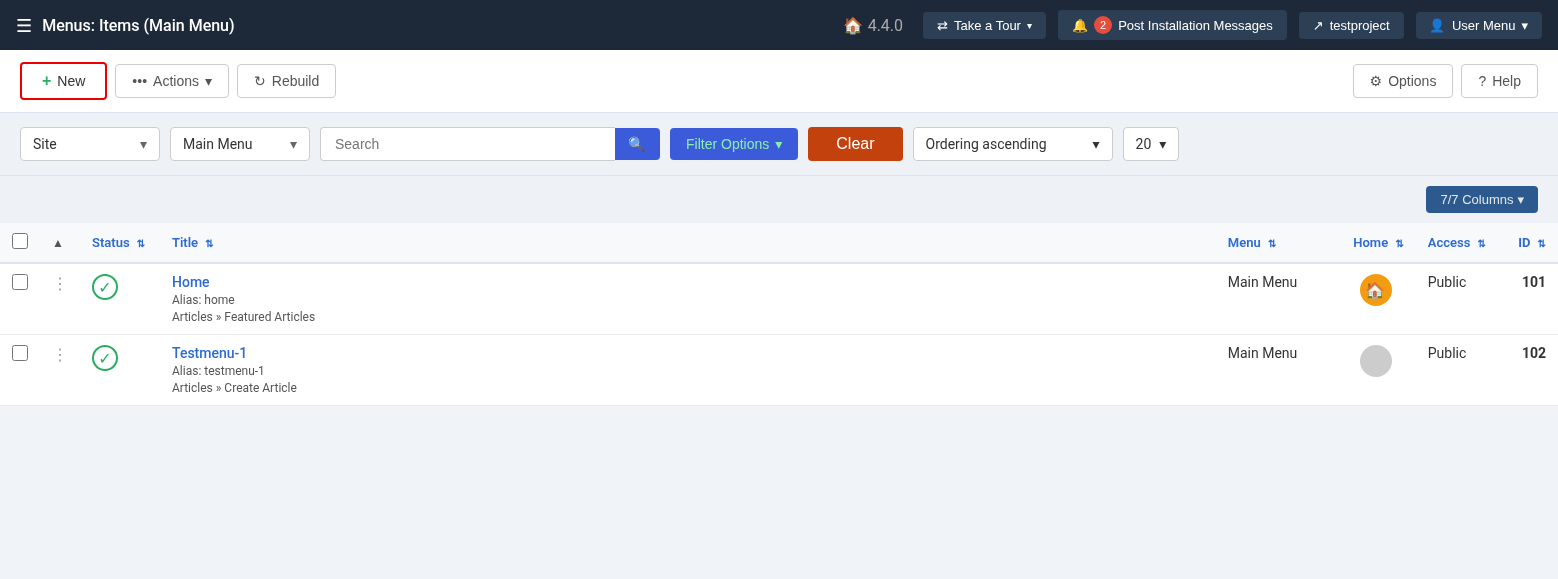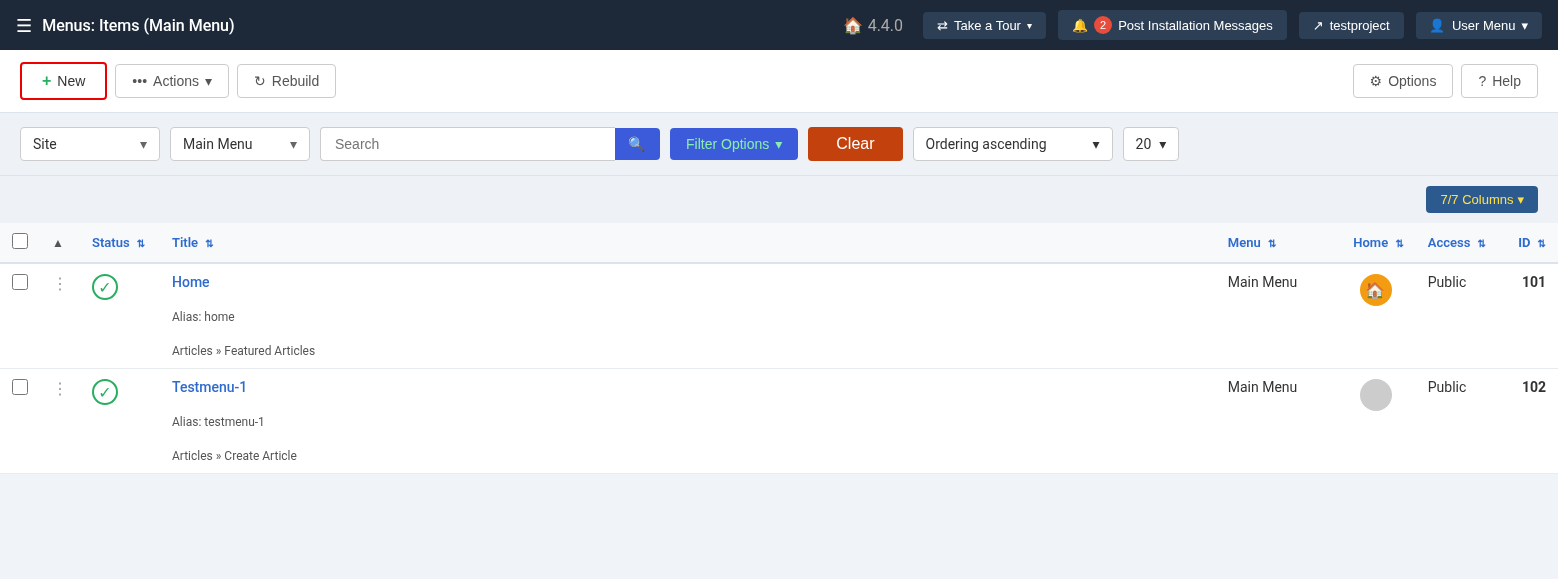--- a/index.html
+++ b/index.html
@@ -250,21 +250,21 @@
       margin: 0;
     }
     .columns-bar {
       display: flex;
       justify-content: flex-end;
       padding: 10px 20px;
       background: #eef2f7;
     }
     .btn-columns {
       background: #2d5a8e;
-      color: #fde047;
+      color: #e5e5e5;
       border: none;
       padding: 6px 14px;
       border-radius: 4px;
       cursor: pointer;
       font-size: 13px;
       display: flex;
       align-items: center;
       gap: 4px;
     }
 
@@ -311,21 +311,21 @@
       color: #27ae60;
       font-size: 16px;
       cursor: pointer;
     }
     .title-link {
       color: #2d6bcf;
       text-decoration: none;
       font-weight: 500;
       font-size: 14px;
     }
-    .title-sub { color: #555; font-size: 12px; margin-top: 20px; }
+    .title-sub { color: #555; font-size: 12px; margin-top: 3px; }
 
     .home-star {
       width: 32px;
       height: 32px;
       border-radius: 50%;
       background: #f39c12;
       display: flex;
       align-items: center;
       justify-content: center;
       font-size: 16px;

